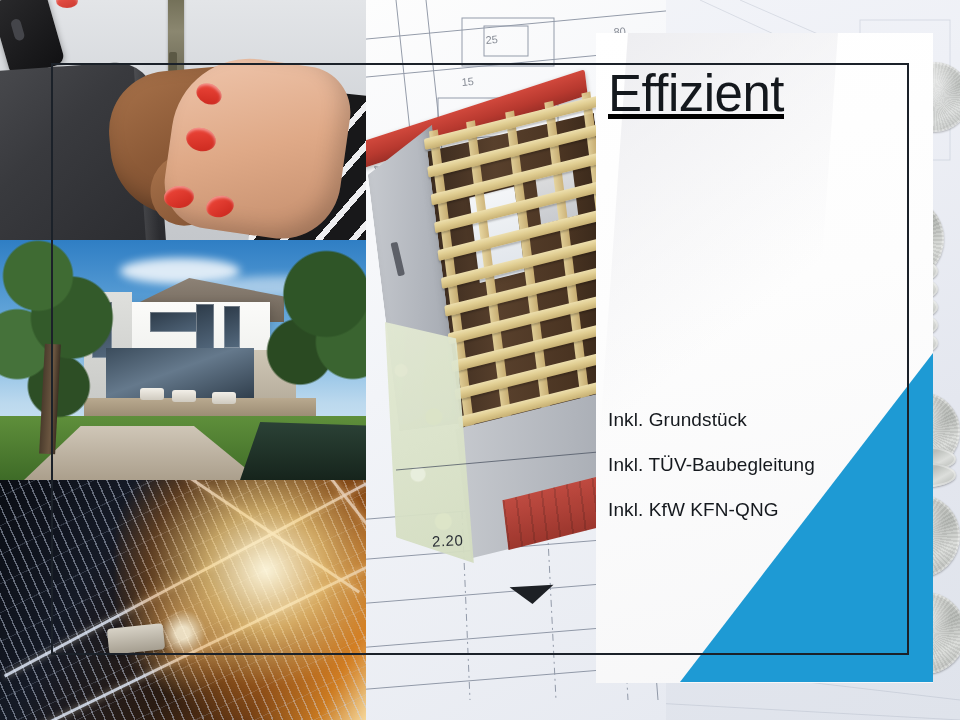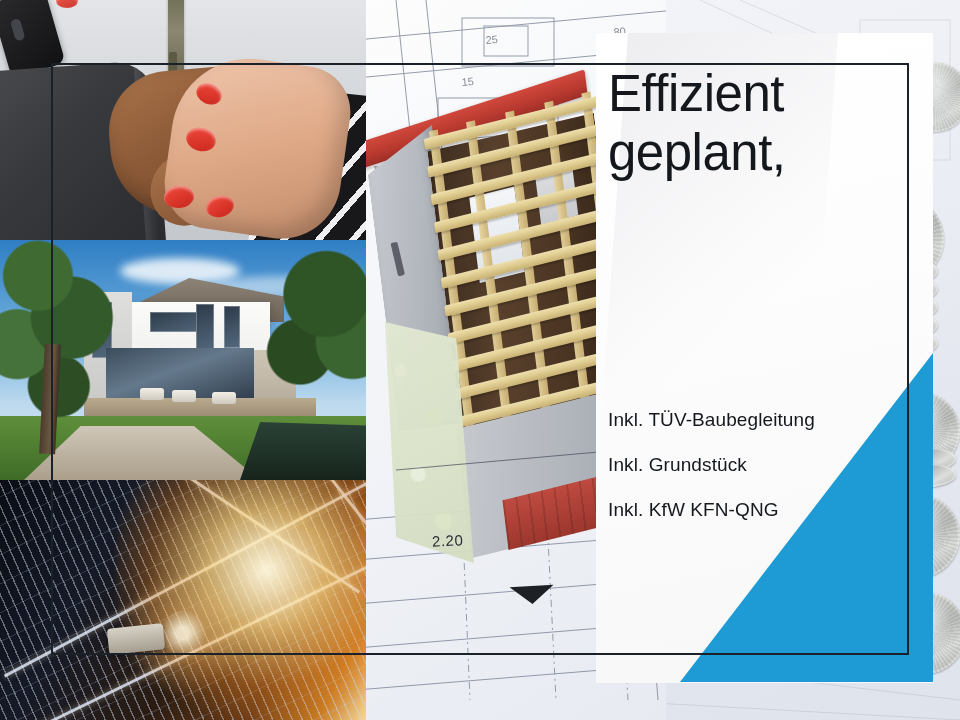--- a/index.html
+++ b/index.html
@@ -358,21 +358,21 @@
     pointer-events:none;
   }
 
   .blue-tri{
     position:absolute;left:596px;top:330px;width:337px;height:360px;
     pointer-events:none;
   }
   .blue-tri svg{display:block;width:100%;height:100%;}
 
   .panel-content{
-    position:absolute;left:608px;top:64px;width:316px;
+    position:absolute;left:608px;top:64px;width:316px;text-decoration:underline;
   }
   .headline{
     font-size:51px;
     line-height:1.16;
     color:#14181d;
     font-weight:400;
     letter-spacing:-.5px;
     margin:0;
     white-space:pre-line;
   }
@@ -588,23 +588,23 @@
 
   <div class="blue-tri">
     <svg viewBox="0 0 337 360" preserveAspectRatio="none">
       <polygon points="337,23 337,352 84,352" fill="#1E9AD4"></polygon>
     </svg>
   </div>
 
   <div class="frame"></div>
 
   <div class="panel-content">
-    <div class="headline"><span>Effizient</span><br><span>geplant,</span></div>
+    <div class="headline"><span>Effizient</span><br></div>
     <div class="headline headline-2"><br></div>
   </div>
 
   <ul class="bullets">
+    <li>Inkl. Grundstück</li>
     <li>Inkl. TÜV-Baubegleitung</li>
-    <li>Inkl. Grundstück</li>
     <li>Inkl. KfW KFN-QNG</li>
   </ul>
 
 </div>
 
 </body></html>

